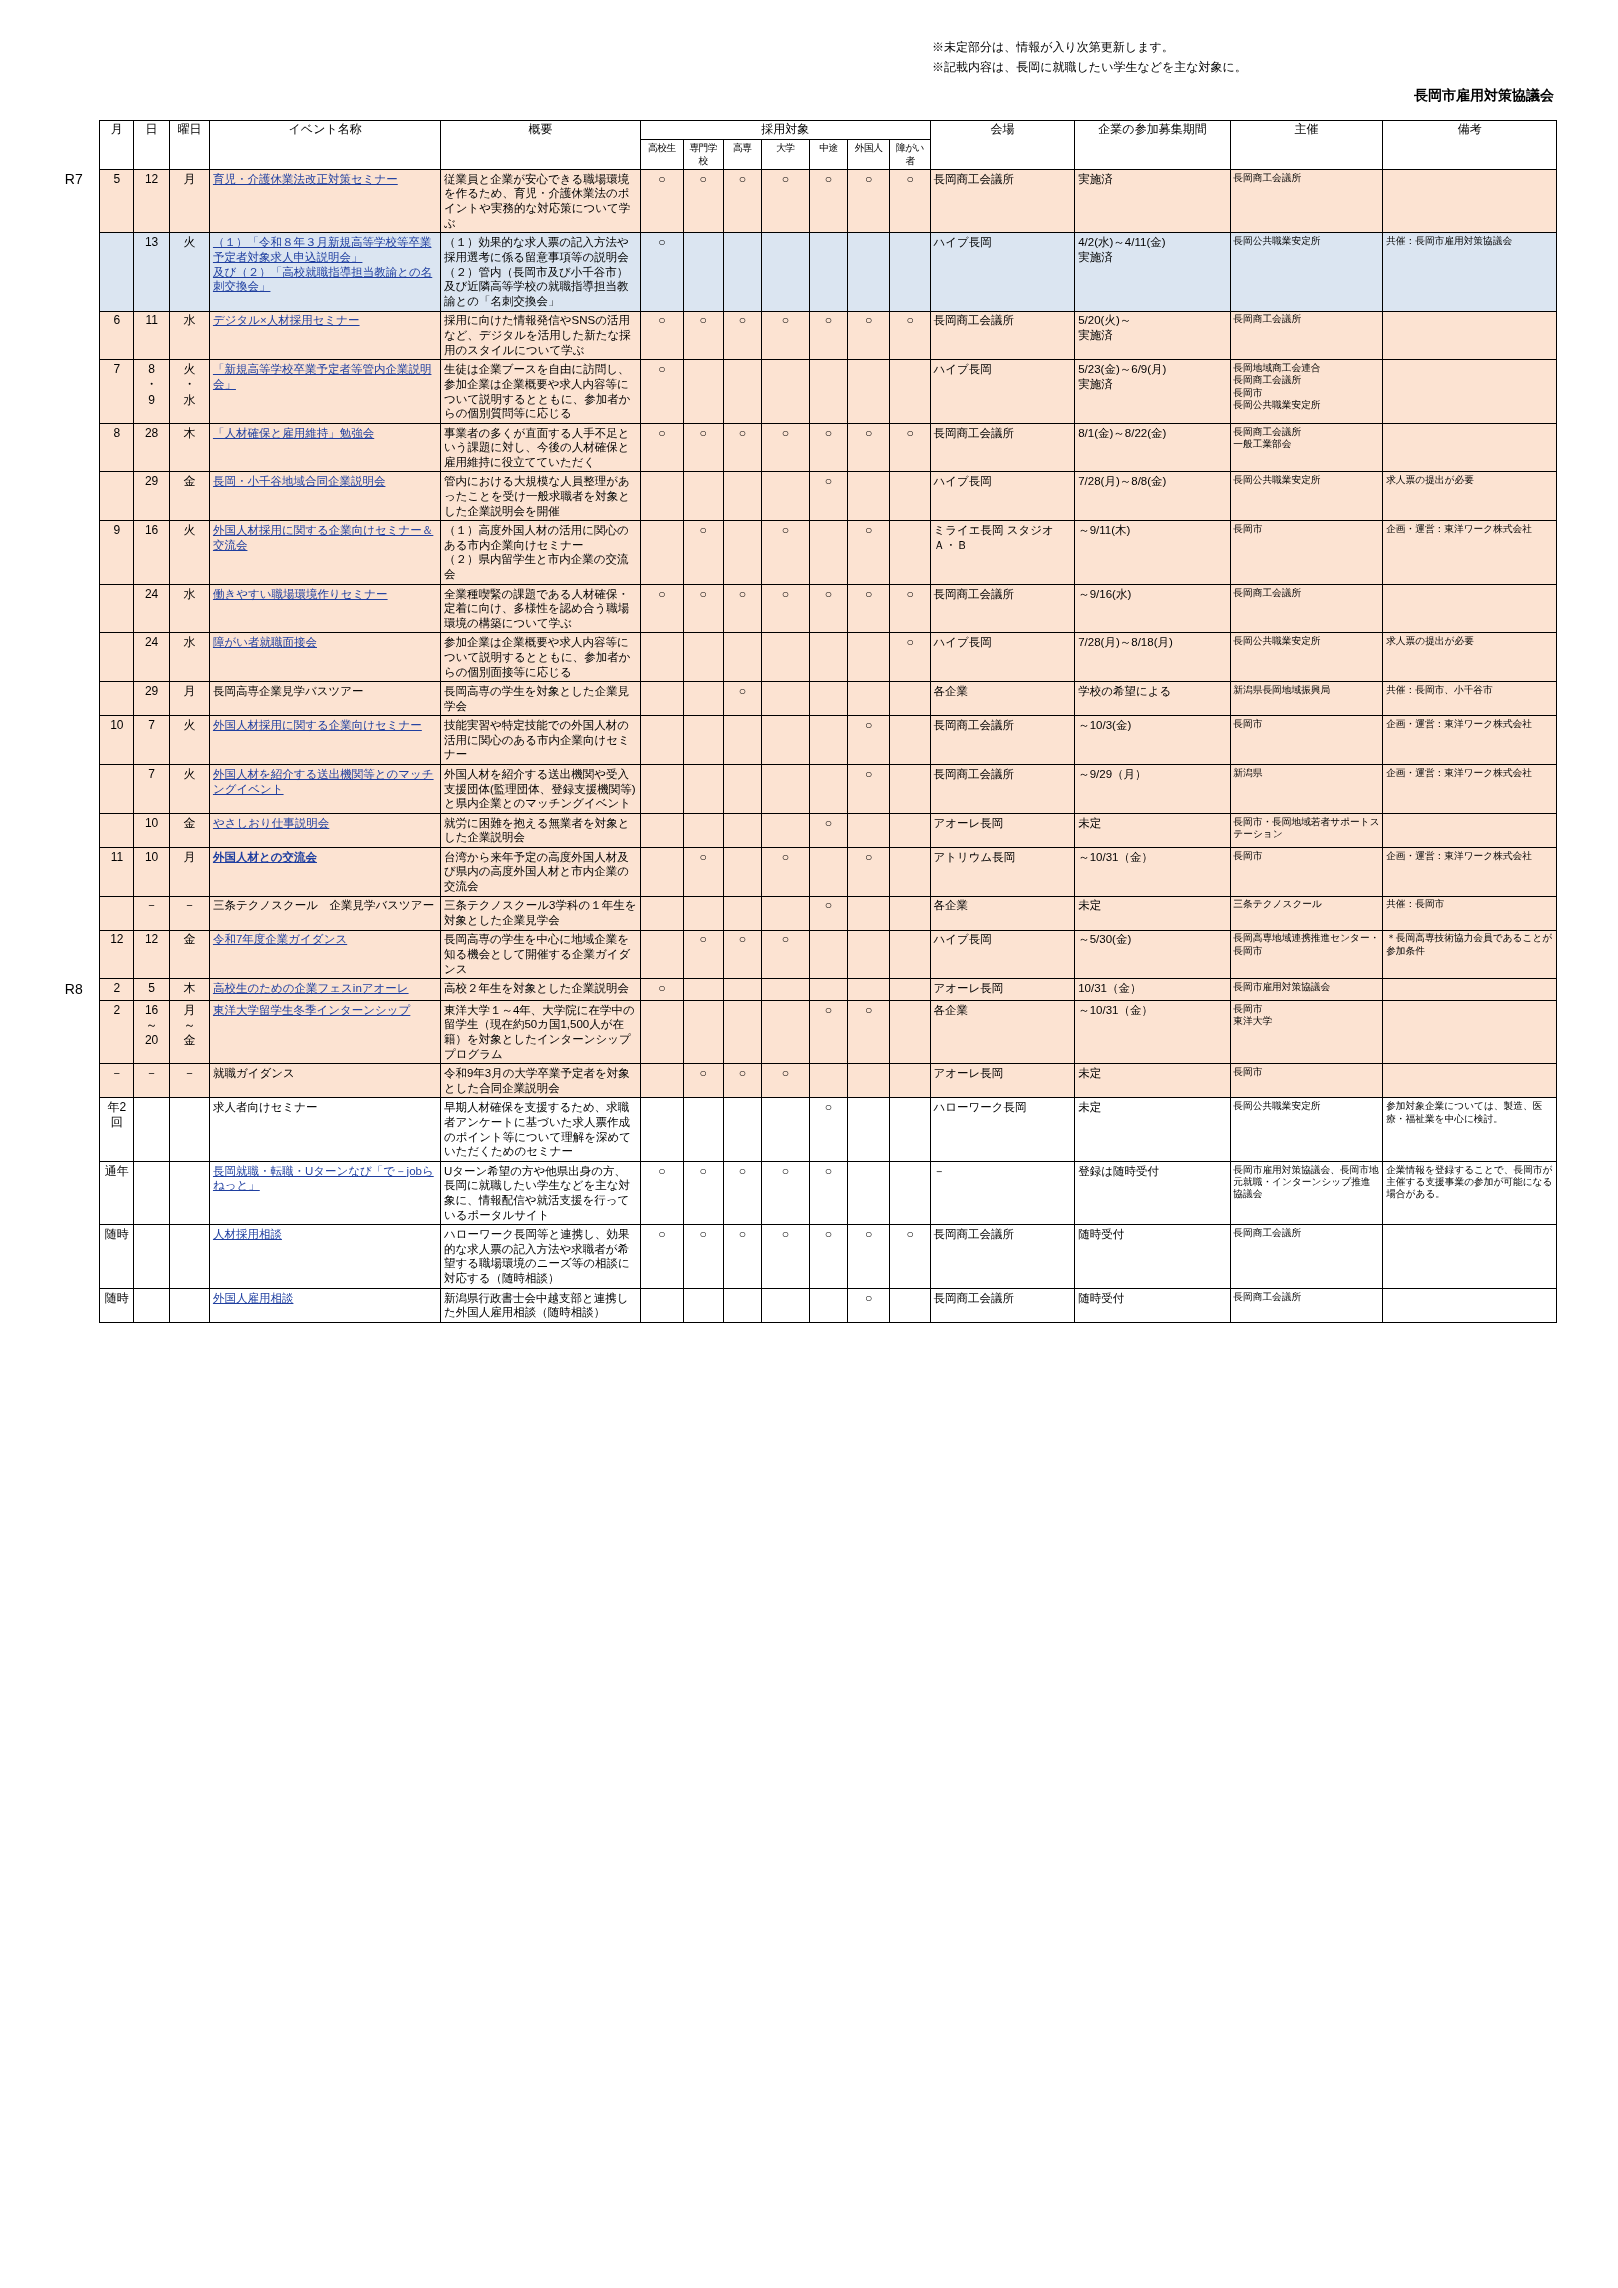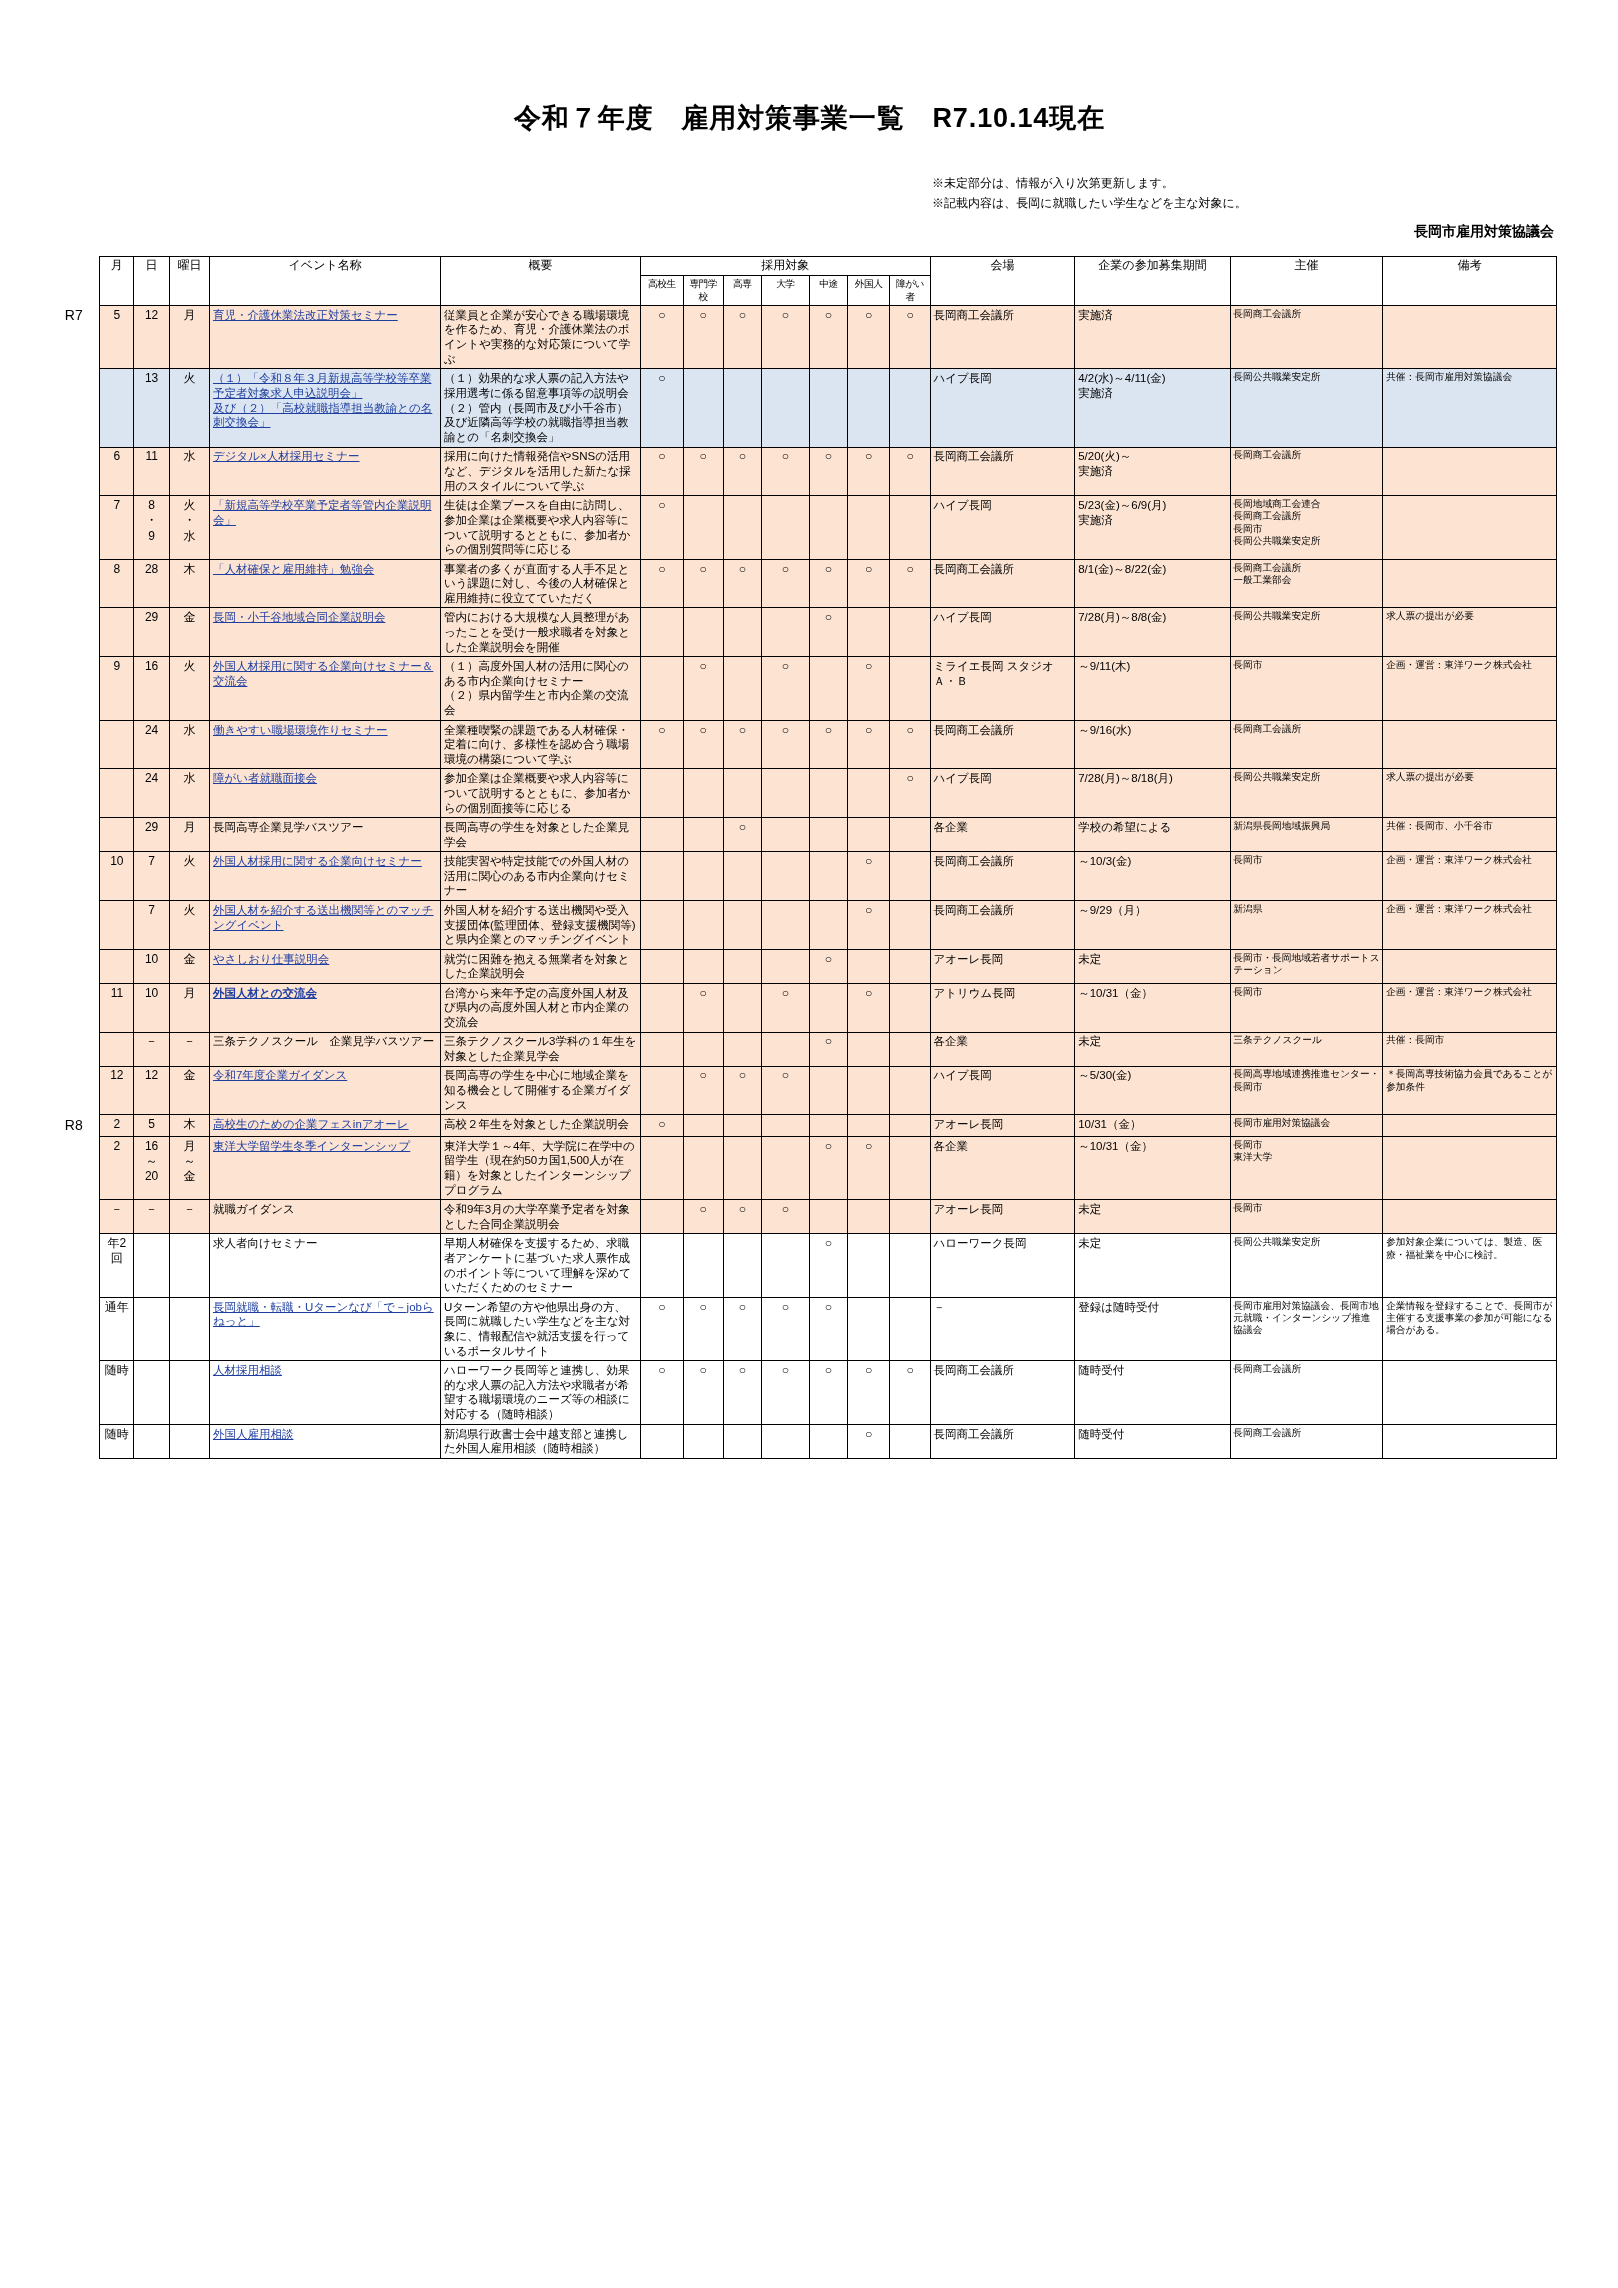--- a/index.html
+++ b/index.html
@@ -90,21 +90,20 @@
   .link{color:#1f3fa0;text-decoration:underline;}
   .mk{font-size:12px;}
   .tiny{font-size:9.7px;line-height:1.25;}
   td.date{text-align:center;vertical-align:top;font-size:12px;}
 </style>
 </head>
 <body>
 
 <div class="page">
 
-  <div class="title">令和７年度　雇用対策事業一覧　R7.10.14現在</div>
 
   <div class="legend-area">
     <div class="notes">
       <div>※未定部分は、情報が入り次第更新します。</div>
       <div>※記載内容は、長岡に就職したい学生などを主な対象に。</div>
     </div>
     <div class="org">長岡市雇用対策協議会</div>
   </div>
 
   <table class="main">

